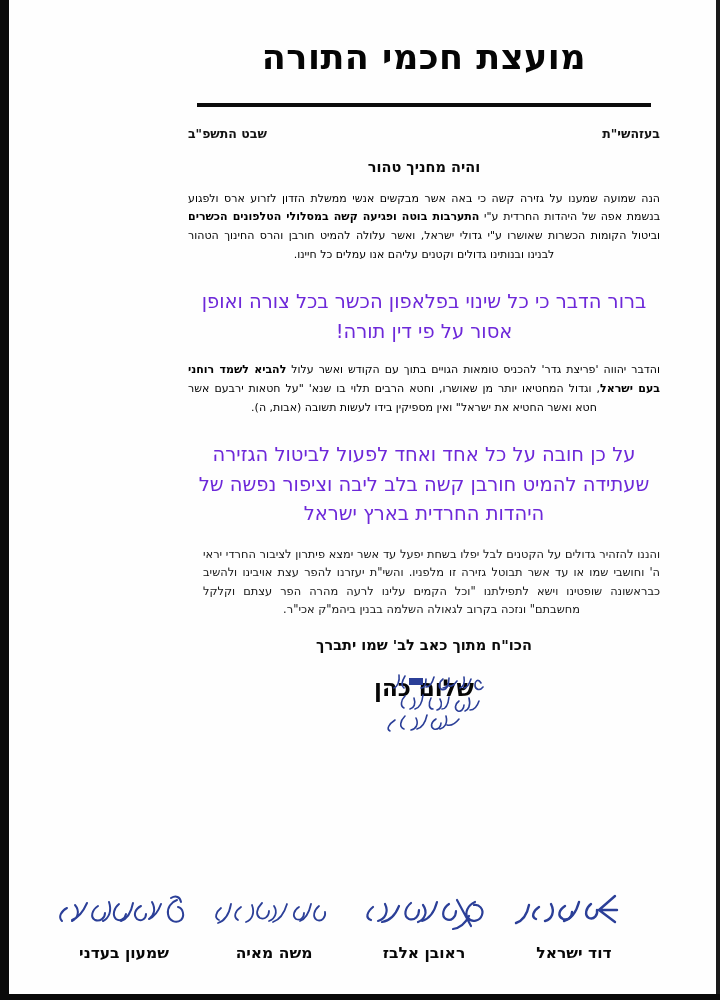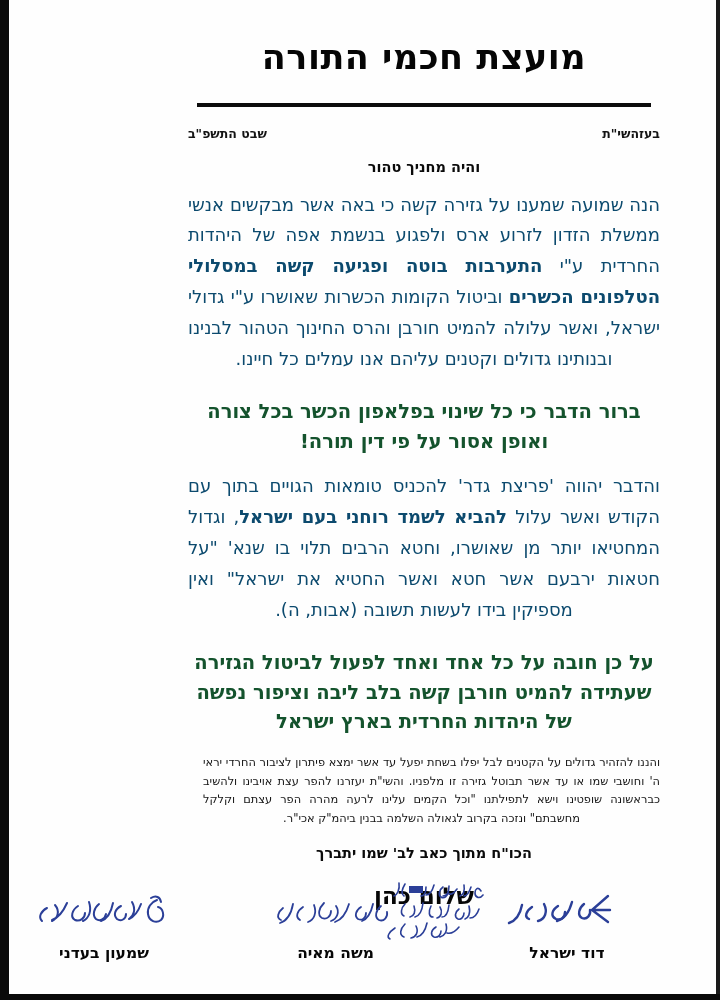--- a/index.html
+++ b/index.html
@@ -76,36 +76,36 @@
 
   .subtitle {
     text-align: center;
     font-size: 14.5px;
     font-weight: bold;
     margin-top: 18px;
     color: #0a0a0a;
   }
 
   p.body {
-    font-size: 18px;
+    font-size: 11px;
     line-height: 1.72;
     text-align: justify;
     text-align-last: center;
     margin: 15px 0 0 0;
-    color: #0c4a6e;
+    color: #000000;
   }
   p.body b { font-weight: bold; }
 
   p.headline {
     font-size: 19.5px;
-    font-weight: bold;
+    font-weight: normal;
     line-height: 1.52;
     text-align: center;
     margin: 22px 0 0 0;
-    color: #14532d;
+    color: #6d28d9;
   }
 
   p.small {
     font-size: 11.4px;
     line-height: 1.62;
     text-align: justify;
     text-align-last: center;
     margin: 16px 0 0 15px;
     color: #151515;
   }
@@ -142,21 +142,21 @@
   }
 
   .sig-grid {
     position: absolute;
     left: 9px;
     top: 890px;
     width: 653px;
     display: flex;
     flex-direction: row-reverse;
     justify-content: space-between;
-    padding: 0 20px;
+    padding: 0 40px;
     box-sizing: border-box;
   }
   .sig-cell {
     width: 150px;
     text-align: center;
   }
   .sig-mark {
     height: 52px;
     position: relative;
   }
@@ -249,20 +249,33 @@
           <path d="M100 17 c-5 3 -7 9 -3 12 c4 2 8 -1 8 -6"></path>
           <path d="M88 14 c-3 10 -8 16 -14 18 M75 16 c4 6 1 13 -5 15"></path>
           <path d="M63 13 c-5 5 -7 12 -2 15 c5 2 9 -2 9 -7 M53 15 c3 8 0 15 -6 17"></path>
           <path d="M42 17 c-6 4 -8 10 -3 13 M32 14 c-2 11 -7 17 -13 19"></path>
           <path d="M22 18 c-5 4 -7 10 -2 12"></path>
         </svg>
       </div>
       <div class="sig-name">משה מאיה</div>
     </div>
 
+    <div class="sig-cell">
+      <div class="sig-mark">
+        <svg width="150" height="52" viewBox="0 0 150 52" fill="none" stroke="#2b3f98" stroke-width="2.2" stroke-linecap="round" stroke-linejoin="round">
+          <path d="M126 12 c-7 3 -11 11 -7 16 c4 5 12 3 14 -3 c2 -6 -3 -11 -8 -10 M120 26 c-4 8 -9 12 -16 13 M108 10 l14 26"></path>
+          <path d="M100 14 c-6 4 -8 12 -3 15 c5 3 10 -2 10 -8"></path>
+          <path d="M88 12 c-3 11 -8 17 -15 19 M74 15 c5 7 2 14 -5 17"></path>
+          <path d="M62 13 c-6 5 -8 13 -2 16 c6 2 10 -3 10 -9"></path>
+          <path d="M50 16 c-4 10 -10 15 -17 16 M36 14 c4 8 0 15 -7 17"></path>
+          <path d="M24 17 c-6 5 -8 11 -2 13"></path>
+        </svg>
+      </div>
+      <div class="sig-name">ראובן אלבז</div>
+    </div>
 
     <div class="sig-cell">
       <div class="sig-mark">
         <svg width="150" height="52" viewBox="0 0 150 52" fill="none" stroke="#2b3f98" stroke-width="2.4" stroke-linecap="round" stroke-linejoin="round">
           <path d="M116 6 l-16 14 l16 12 M100 20 l18 0"></path>
           <path d="M92 14 c-5 4 -7 11 -2 14 c5 2 9 -3 8 -8"></path>
           <path d="M80 12 c-3 11 -8 17 -15 19"></path>
           <path d="M66 16 c-6 4 -8 10 -2 13 c5 2 9 -2 9 -7"></path>
           <path d="M52 14 c4 8 1 15 -6 17 M40 17 c-6 4 -8 10 -3 12"></path>
           <path d="M30 15 c-2 10 -7 16 -13 18"></path>

